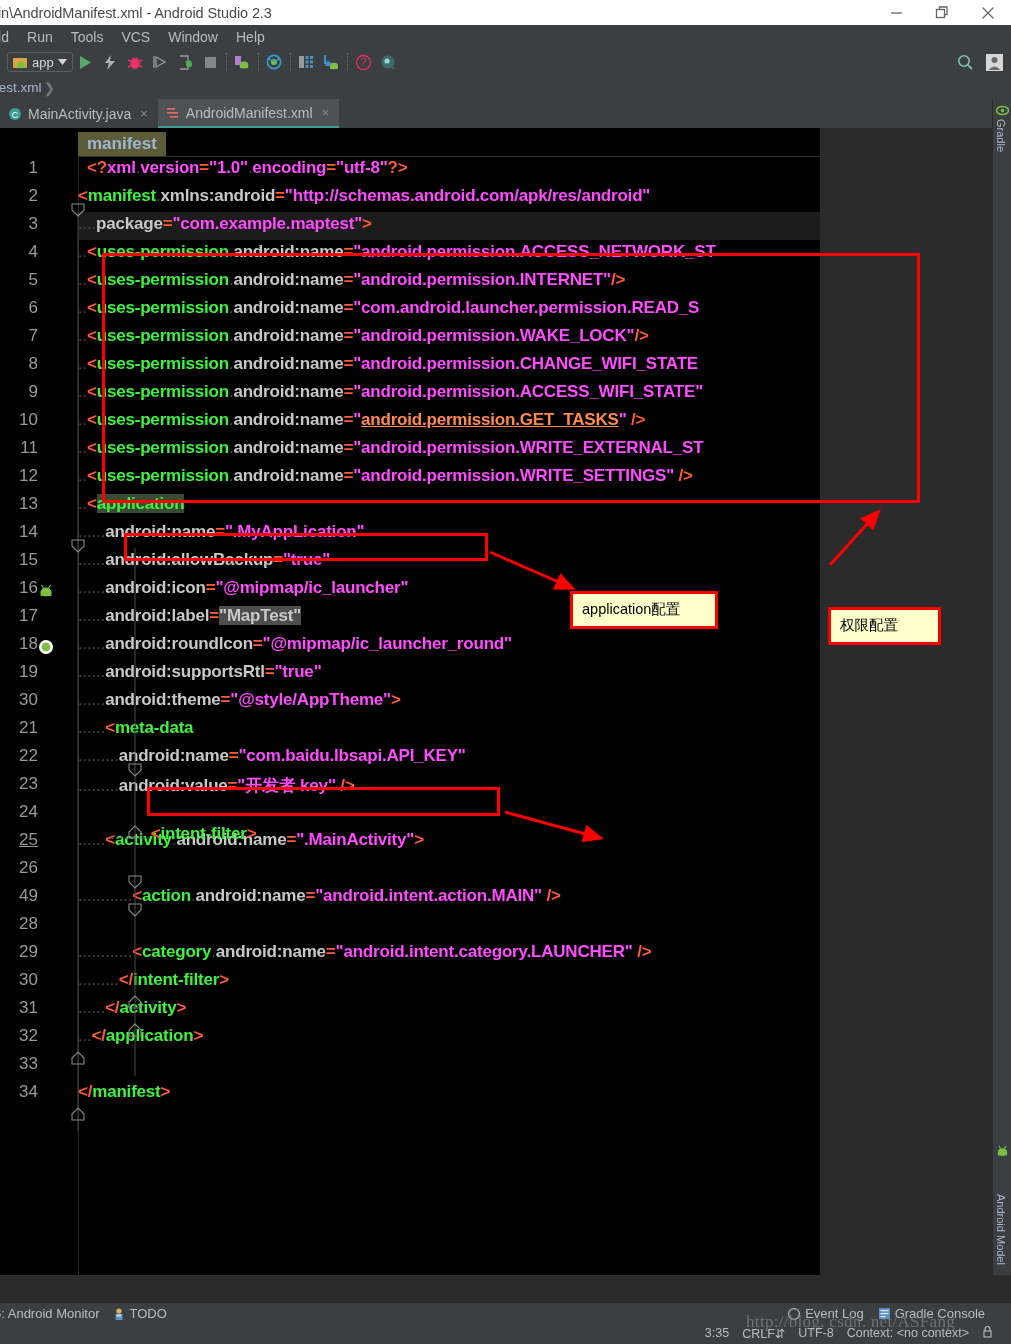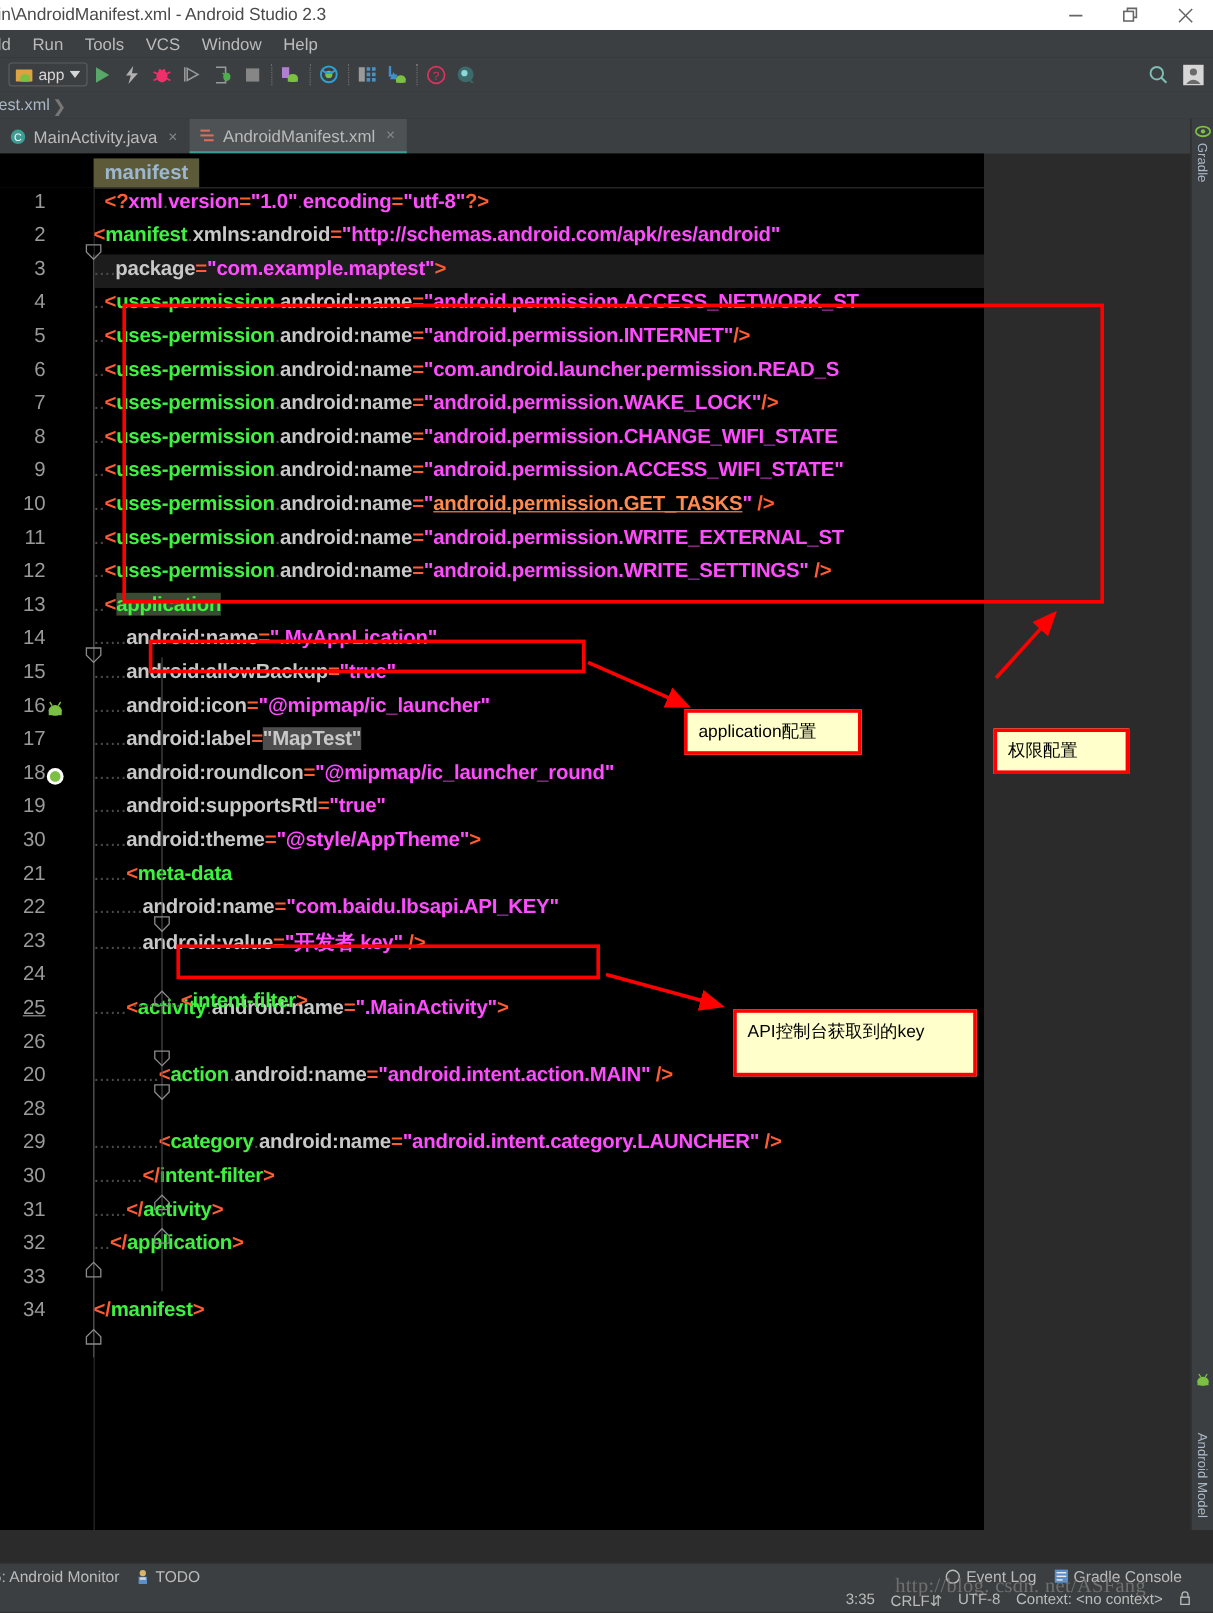--- a/index.html
+++ b/index.html
@@ -387,21 +387,21 @@
         <div class="lnum" style="top: 450px;">17</div>
         <div class="lnum" style="top: 478px;">18</div>
         <div class="lnum" style="top: 506px;">19</div>
         <div class="lnum" style="top: 534px;">30</div>
         <div class="lnum" style="top: 562px;">21</div>
         <div class="lnum" style="top: 590px;">22</div>
         <div class="lnum" style="top: 618px;">23</div>
         <div class="lnum" style="top: 646px;">24</div>
         <div class="lnum" style="top: 674px; text-decoration: underline;">25</div>
         <div class="lnum" style="top: 702px;">26</div>
-        <div class="lnum" style="top: 730px;">20</div>
+        <div class="lnum" style="top: 730px;">49</div>
         <div class="lnum" style="top: 758px;">28</div>
         <div class="lnum" style="top: 786px;">29</div>
         <div class="lnum" style="top: 814px;">30</div>
         <div class="lnum" style="top: 842px;">31</div>
         <div class="lnum" style="top: 870px;">32</div>
         <div class="lnum" style="top: 898px;">33</div>
         <div class="lnum" style="top: 926px;">34</div>
         <div class="gico" style="top: 427px;"><svg width="16" height="14" viewBox="0 0 16 14">
             <ellipse cx="8" cy="9" rx="5.4" ry="4.4" fill="#7bc043"></ellipse>
             <rect x="2.6" y="8.4" width="10.8" height="4.6" fill="#7bc043"></rect>
@@ -549,23 +549,20 @@
     <line x1="830" y1="565" x2="878" y2="512" stroke="#ff0000" stroke-width="3" marker-end="url(#ah)"></line>
     <line x1="505" y1="812" x2="600" y2="838" stroke="#ff0000" stroke-width="3" marker-end="url(#ah)"></line>
   </svg>
 
   <div class="callout" style="left:570px; top:591px; width:148px; height:38px;">
     <span>application配置</span>
   </div>
   <div class="callout" style="left:828px; top:607px; width:113px; height:38px;">
     <span>权限配置</span>
   </div>
-  <div class="callout" style="left:611px; top:841px; width:203px; height:56px;">
-    <span>API控制台获取到的key</span>
-  </div>
 
   <div class="rstrip">
     <div style="position:absolute;left:3px;top:4px">
       <svg width="13" height="13" viewBox="0 0 13 13">
         <ellipse cx="6.5" cy="6.5" rx="6" ry="4" fill="none" stroke="#7bc043" stroke-width="1.6"></ellipse>
         <circle cx="6.5" cy="6.5" r="1.8" fill="#7bc043"></circle>
       </svg>
     </div>
     <span class="vert-label" style="top:20px">Gradle</span>
 

